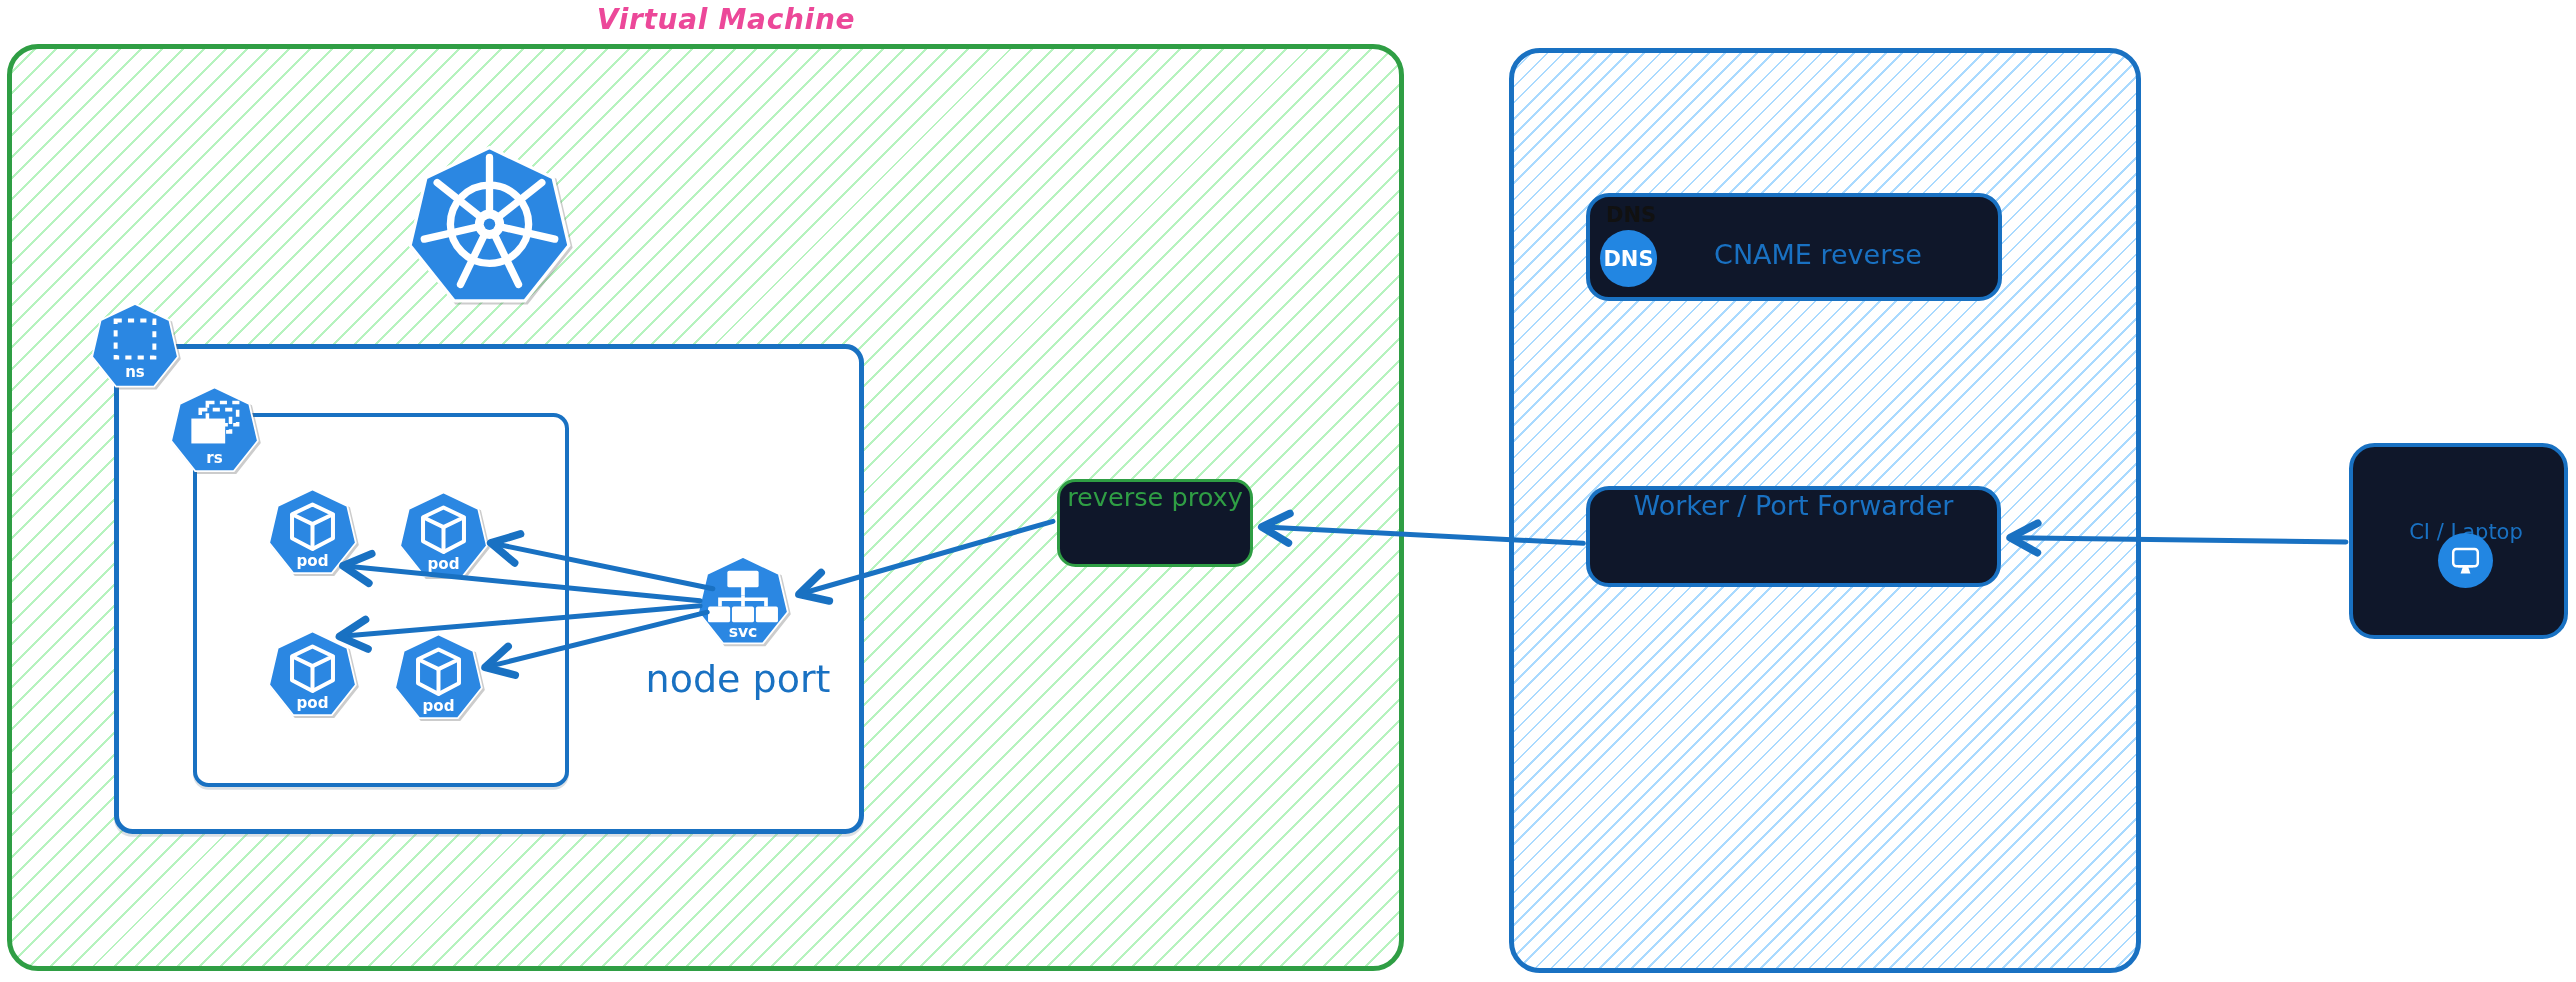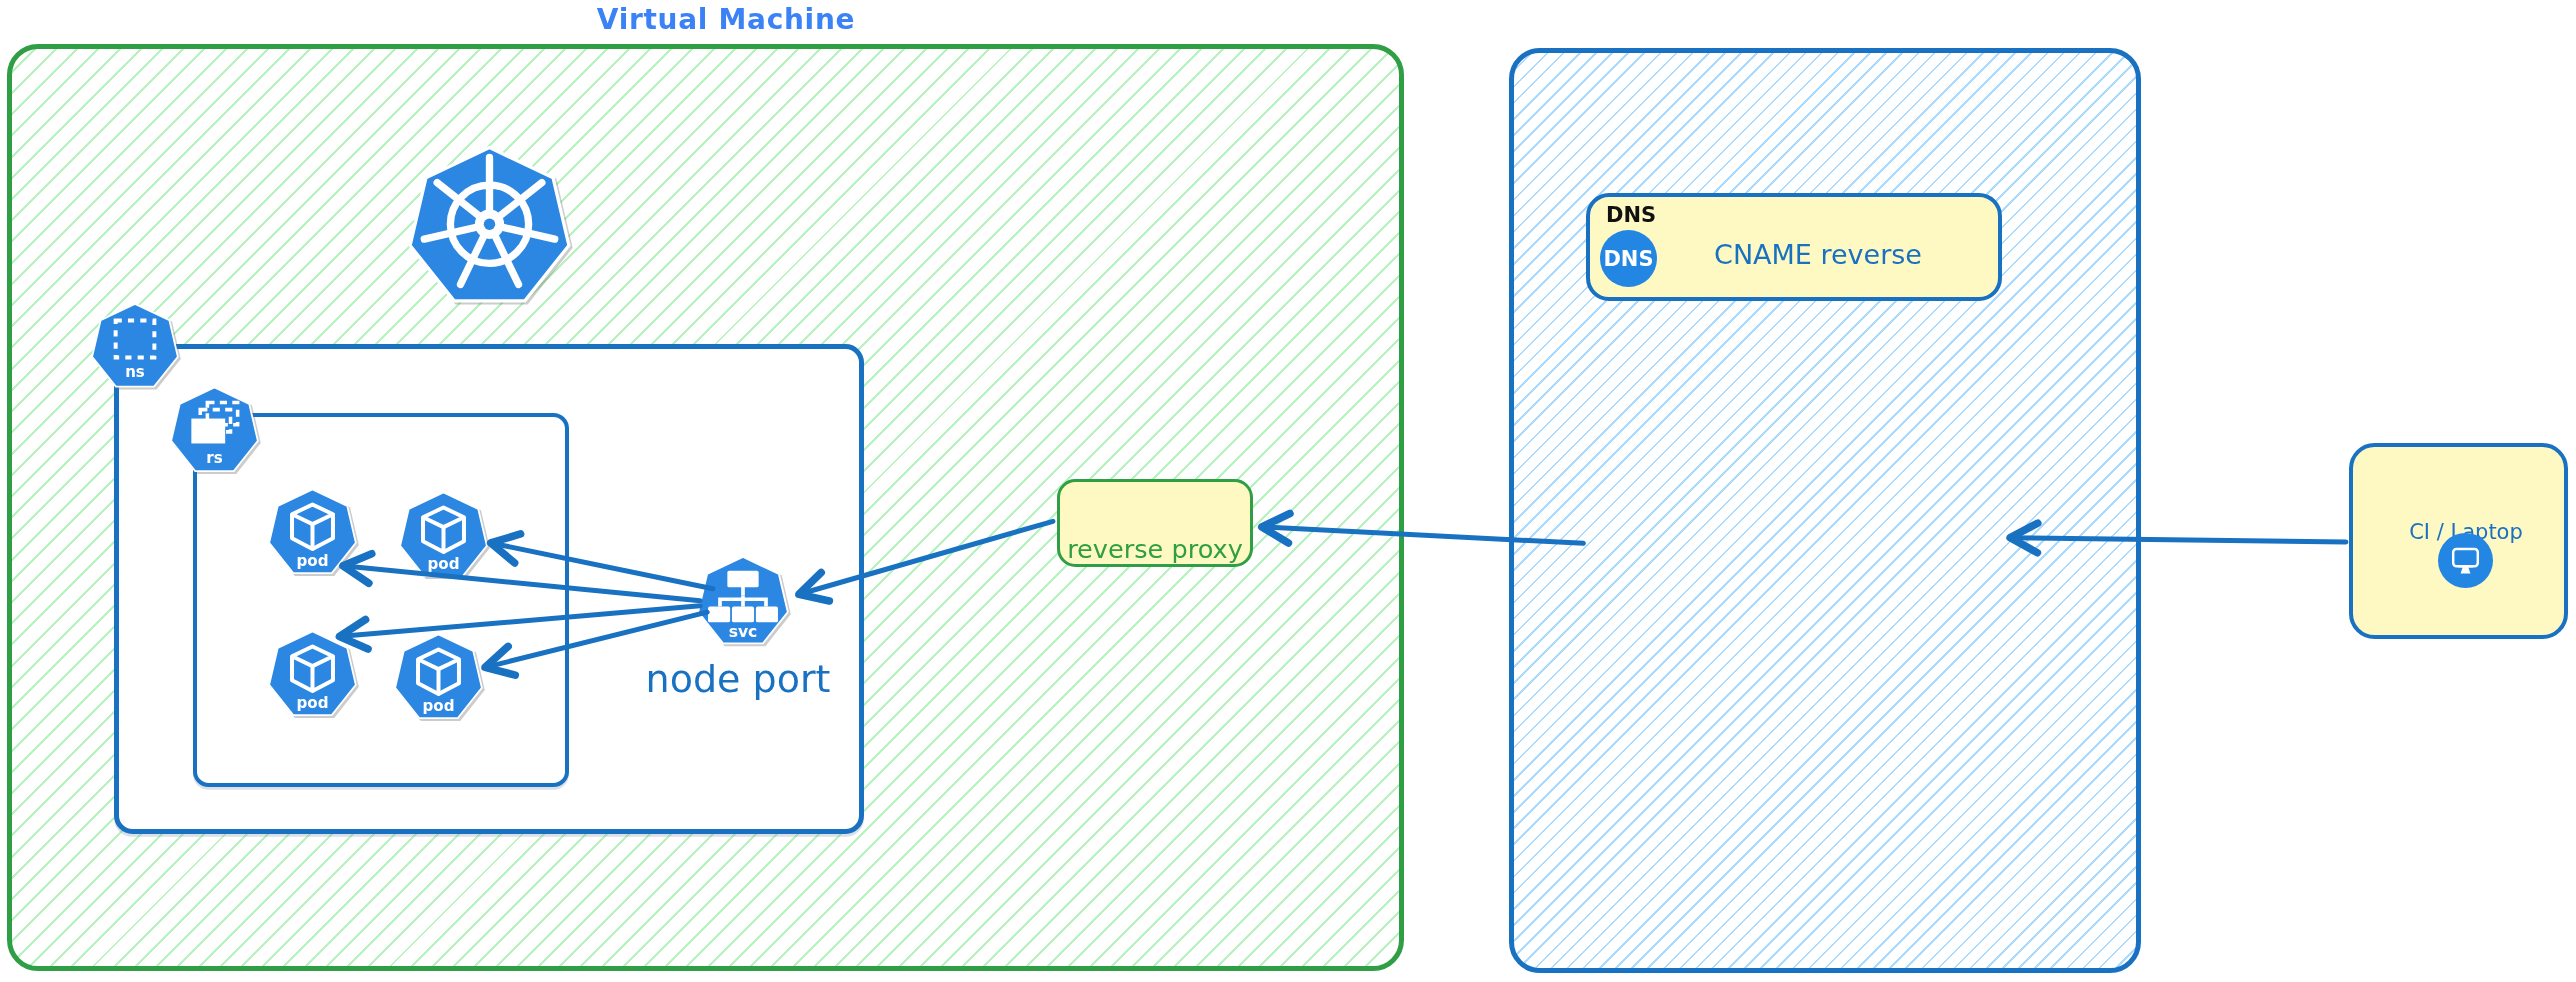--- a/index.html
+++ b/index.html
@@ -8,30 +8,30 @@
 
   
   .group{position:absolute;border-radius:31px;box-sizing:border-box;}
   .group.green{border:5px solid #2f9e44;
     background-image:repeating-linear-gradient(135deg,rgba(178,242,187,.95) 0 2.1px,transparent 2.1px 15px);}
   .group.blue{border:5px solid #1971c2;
     background-image:repeating-linear-gradient(135deg,rgba(165,216,255,.95) 0 1.8px,transparent 1.8px 11.4px);}
 
   .group-title{position:absolute;transform:translateX(-50%);font-size:28px;font-weight:600;
     letter-spacing:0.7px;white-space:nowrap;}
-  .group-title.green{color:#3b82f6;}
+  .group-title.green{color:#ec4899;font-style:italic;}
   .group-title.blue{color:#1971c2;}
 
   
   .subbox{position:absolute;background:#ffffff;box-sizing:border-box;border:5px solid #1971c2;
     box-shadow:0 2.8px 0 rgba(150,165,180,.35);}
 
   
-  .card{position:absolute;background:#fef9c3;box-sizing:border-box;display:flex;
-    align-items:flex-end;justify-content:center;}
+  .card{position:absolute;background:#0f172a;box-sizing:border-box;display:flex;
+    align-items:flex-start;justify-content:center;}
   .card.green-card{border:3.6px solid #2f9e44;border-radius:18.5px;}
   .card.blue-card{border:4.3px solid #1971c2;border-radius:23px;}
   .card-label{white-space:nowrap;}
 
   
   .icon{position:absolute;filter:drop-shadow(2.8px 2.8px 0 rgba(110,110,110,.35));}
   .badge{position:absolute;border-radius:50%;background:#2286e2;color:#ffffff;
     display:flex;align-items:center;justify-content:center;font-weight:bold;}
 
   .label{position:absolute;white-space:nowrap;}
@@ -140,20 +140,23 @@
 
   <div class="card green-card" style="left:1057px;top:479px;width:196px;height:88px;">
     <span class="card-label" style="font-size:25.6px;color:#2f9e44;">reverse proxy</span>
   </div>
 
   <div class="card blue-card" style="left:1586px;top:193px;width:416px;height:108px;"></div>
   <div class="label" style="left:1606px;top:203px;font-size:21px;font-weight:600;color:#111111;">DNS</div>
   <div class="badge" style="left:1600px;top:230px;width:57px;height:57px;font-size:21px;">DNS</div>
   <div class="label" style="left:1818px;top:239px;transform:translateX(-50%);font-size:27px;color:#1971c2;">CNAME reverse</div>
 
+  <div class="card blue-card" style="left:1586px;top:486px;width:415px;height:101px;">
+    <span class="card-label" style="font-size:27px;color:#1971c2;">Worker / Port Forwarder</span>
+  </div>
 
   <div class="card blue-card" style="left:2349px;top:443px;width:219px;height:196px;border-radius:25.6px;"></div>
   <div class="label" style="left:2466px;top:504px;transform:translateX(-50%);font-size:21px;color:#1971c2;margin-top:16px;">CI / Laptop</div>
   <div class="badge" style="left:2438px;top:533px;width:55px;height:55px;">
     <svg width="41" height="41" viewBox="0 0 100 100">
       <rect x="20" y="22" width="60" height="42" rx="8" fill="none" stroke="#ffffff" stroke-width="6"></rect>
       <line x1="32" y1="64" x2="68" y2="64" stroke="#ffffff" stroke-width="6"></line>
       <polygon points="44,64 56,64 62,82 38,82" fill="#ffffff"></polygon>
     </svg>
   </div>

